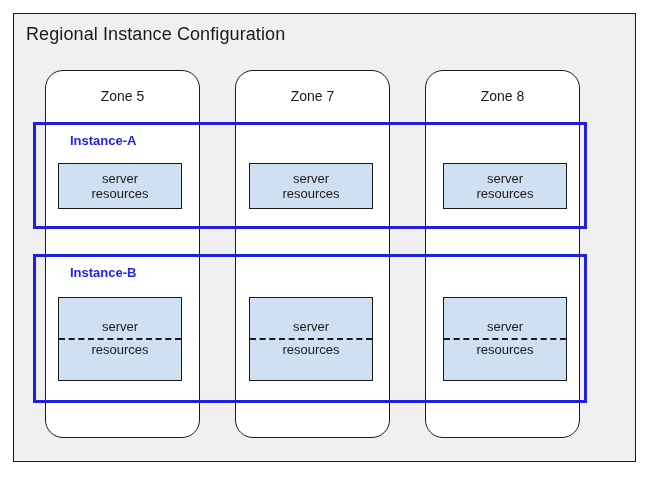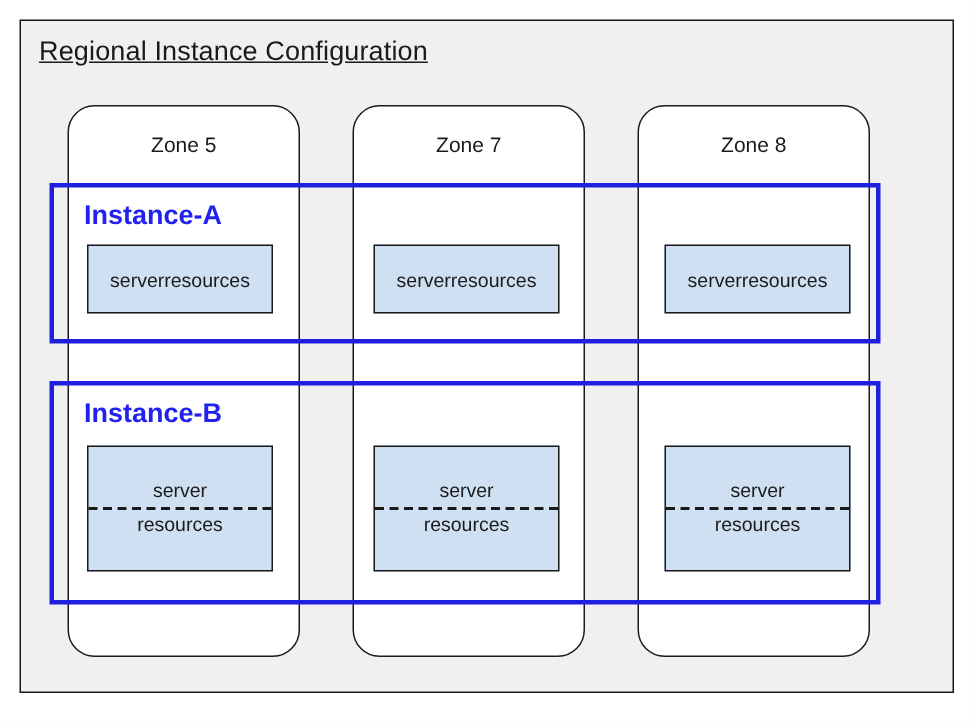--- a/index.html
+++ b/index.html
@@ -27,21 +27,20 @@
     box-sizing: border-box;
   }
   #region-title {
     position: absolute;
     left: 26px;
     top: 24px;
     font-size: 18px;
     color: #1a1a1a;
     white-space: nowrap;
     letter-spacing: 0.1px;
-    text-decoration: underline;
   }
   
   .zone {
     position: absolute;
     top: 70px;
     width: 155px;
     height: 368px;
     background: #ffffff;
     border: 1px solid #1a1a1a;
     border-radius: 18px;
@@ -67,36 +66,36 @@
     width: 554px;
     border: 3px solid #1f1fe0;
     box-sizing: border-box;
     background: transparent;
   }
   #instance-band-0 { top: 122px; height: 107px; }
   #instance-band-1 { top: 254px; height: 149px; }
 
   .instance-label {
     position: absolute;
-    left: 20px;
+    left: 34px;
     top: 8px;
-    font-size: 18px;
+    font-size: 13px;
     font-weight: bold;
     color: #2222ee;
     white-space: nowrap;
   }
 
   
   .res-box {
     position: absolute;
     background: #cfe0f2;
     border: 1px solid #1a1a1a;
     box-sizing: border-box;
     display: flex;
-    flex-direction: row;
+    flex-direction: column;
     align-items: center;
     justify-content: center;
     font-size: 13px;
     color: #1a1a1a;
     line-height: 15px;
   }
   .res-box .line { display: block; }
 
   
   .res-a { top: 163px; width: 124px; height: 46px; }

